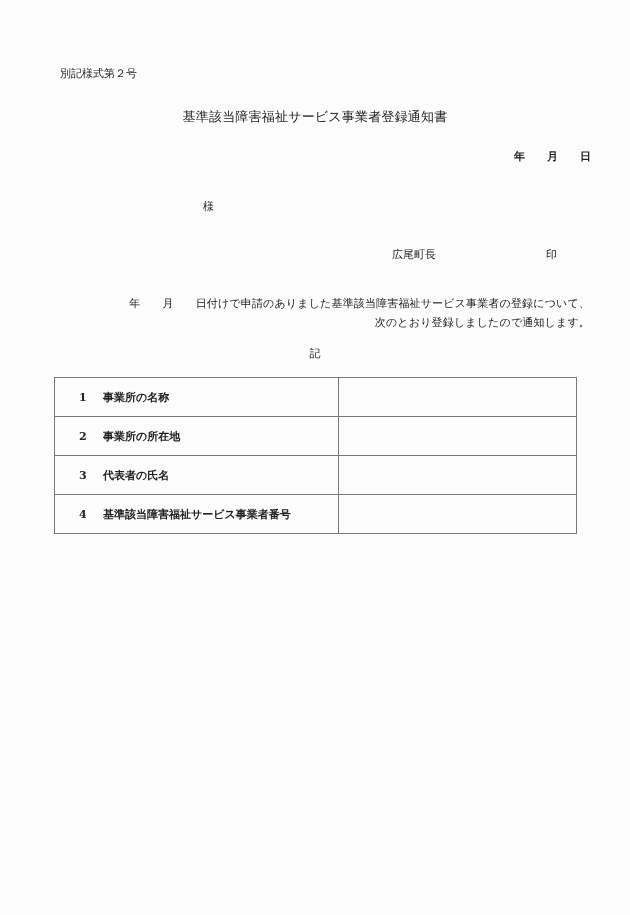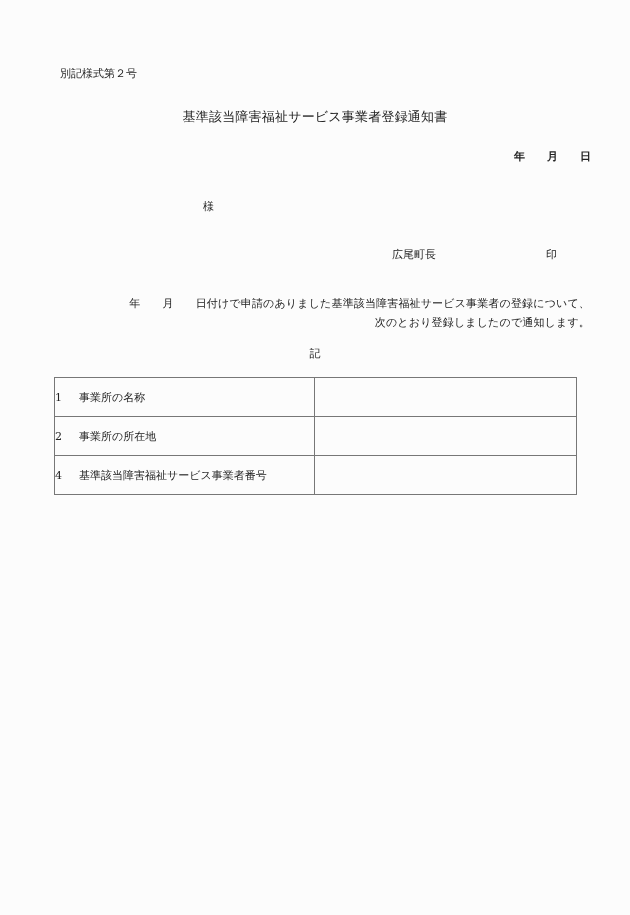--- a/index.html
+++ b/index.html
@@ -34,21 +34,21 @@
       position: absolute; left: 54px; top: 377px;
       width: 523px; border-collapse: collapse;
     }
     table.items td {
       border: 1.5px solid #777;
       height: 38px;
       padding: 0;
       vertical-align: middle;
       font-size: 11px;
     }
-    table.items td.label { width: 259px; padding-left: 0; }
+    table.items td.label { width: 259px; padding-left: 24px; font-weight: bold; }
     table.items td.label .num { display: inline-block; width: 24px; }
   </style>
 </head>
 <body>
 
 <div class="abs form-no">別記様式第２号</div>
 
 <div class="abs title">基準該当障害福祉サービス事業者登録通知書</div>
 
 <div class="abs date-line">
@@ -70,17 +70,21 @@
   <tbody>
     <tr>
       <td class="label"><span class="num">1</span><span>事業所の名称</span></td>
       <td></td>
     </tr>
     <tr>
       <td class="label"><span class="num">2</span><span>事業所の所在地</span></td>
       <td></td>
     </tr>
     <tr>
+      <td class="label"><span class="num">3</span><span>代表者の氏名</span></td>
+      <td></td>
+    </tr>
+    <tr>
       <td class="label"><span class="num">4</span><span>基準該当障害福祉サービス事業者番号</span></td>
       <td></td>
     </tr>
   </tbody>
 </table>
 
 </body></html>

